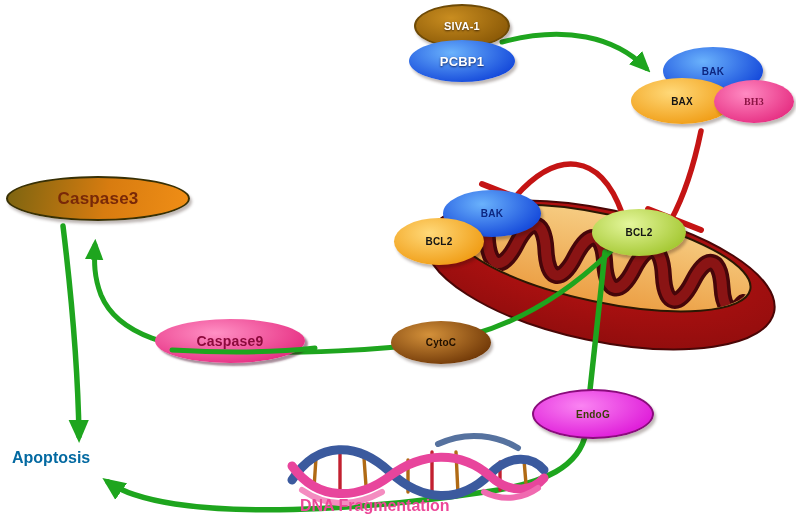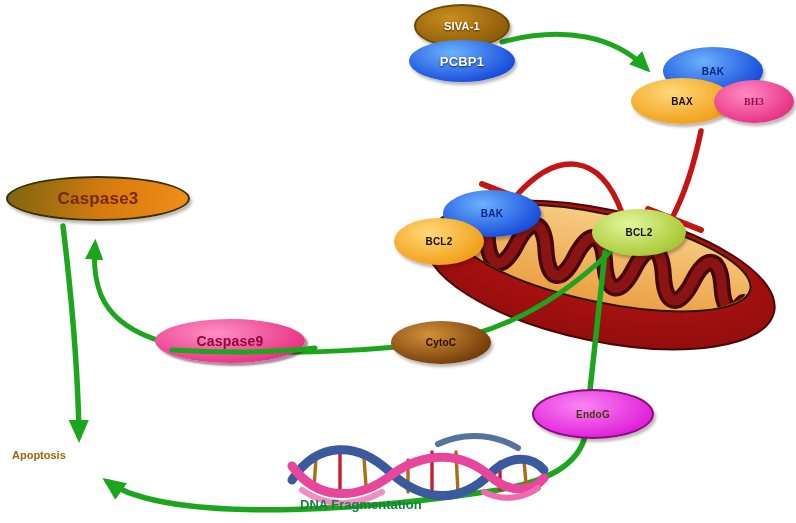--- a/index.html
+++ b/index.html
@@ -39,22 +39,22 @@
   .n-bh3      {left:714px;top:80px; width:80px; height:43px;z-index:4;}
   .n-bak-mito {left:443px;top:190px;width:98px; height:47px;z-index:3;}
   .n-bcl2-mito{left:394px;top:218px;width:90px; height:47px;z-index:4;}
   .n-bcl2-right{left:592px;top:209px;width:94px;height:47px;z-index:3;}
   .n-caspase3 {left:6px;  top:176px;width:180px;height:41px;}
   .n-caspase9 {left:155px;top:319px;width:150px;height:44px;z-index:4;}
   .n-apaf1    {left:184px;top:353px;width:98px; height:39px;z-index:3;}
   .n-cytoc    {left:391px;top:321px;width:100px;height:43px;}
   .n-endog    {left:532px;top:389px;width:118px;height:46px;}
   .label{position:absolute;font-weight:bold;z-index:6;}
-  .apoptosis-label{left:12px;top:449px;font-size:11px;color:#a16207;}
-  .dna-label{left:300px;top:497px;font-size:13px;color:#15803d;}
+  .apoptosis-label{left:12px;top:449px;font-size:16px;color:#0369a1;}
+  .dna-label{left:300px;top:497px;font-size:16px;color:#ec4899;}
   .svg-under{z-index:1;}
   .svg-over{z-index:5;pointer-events:none;}
 </style>
 </head>
 <body>
 
 <div class="stage">
 
   <svg class="svg-under" width="796" height="523" viewBox="0 0 796 523">
     <defs>

